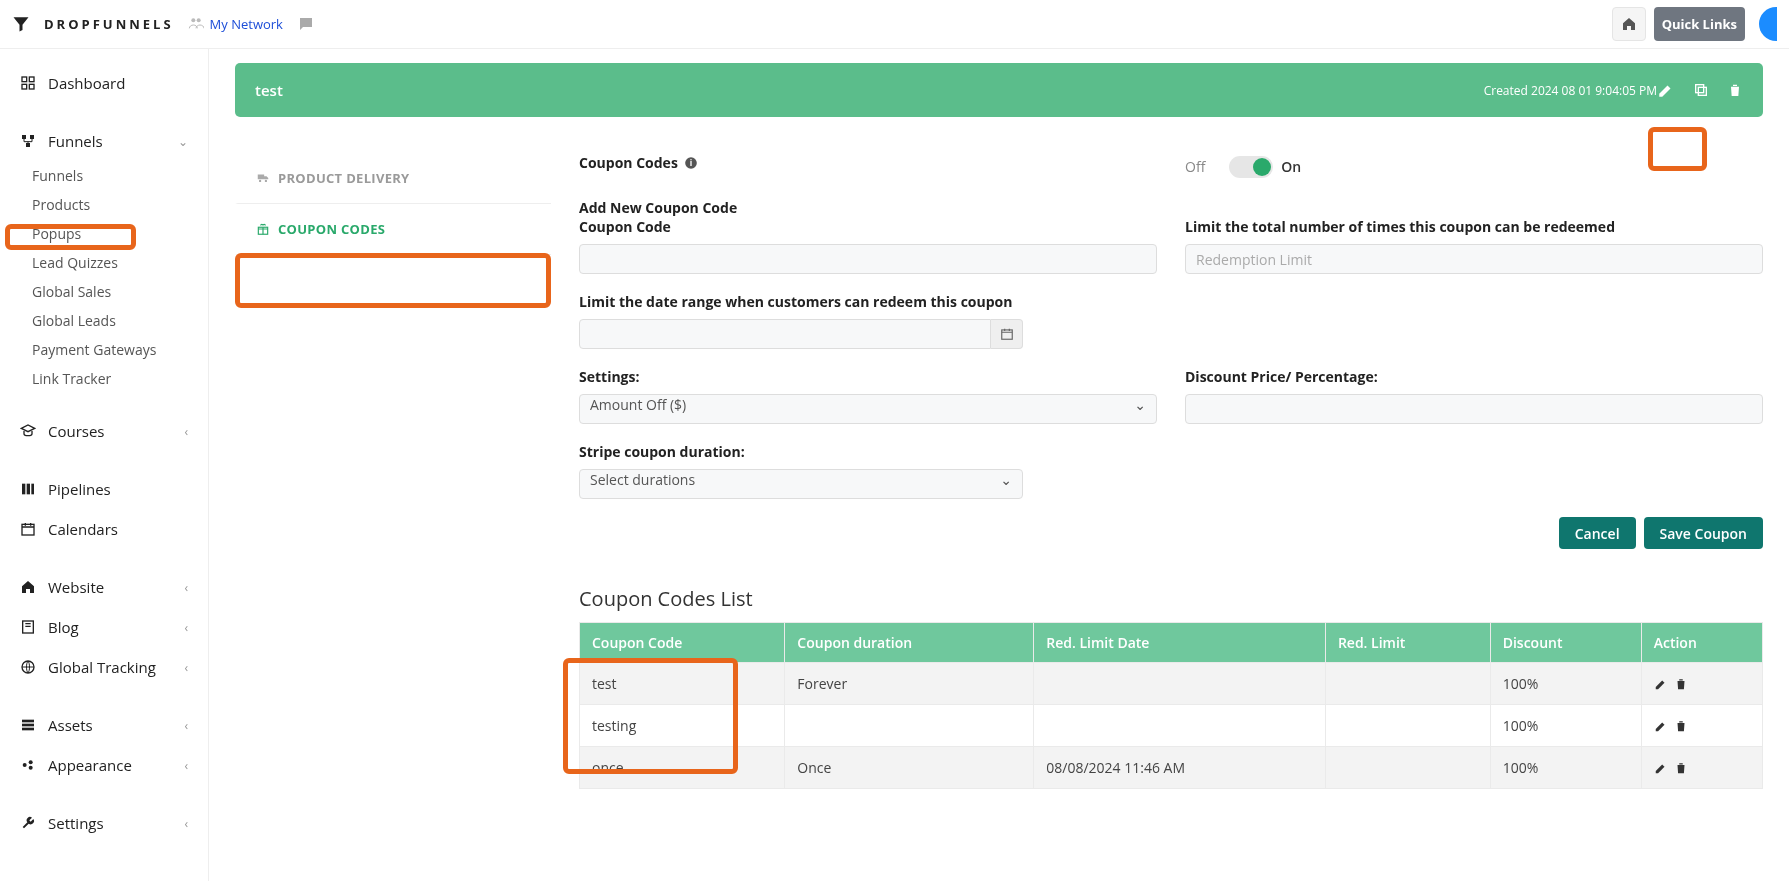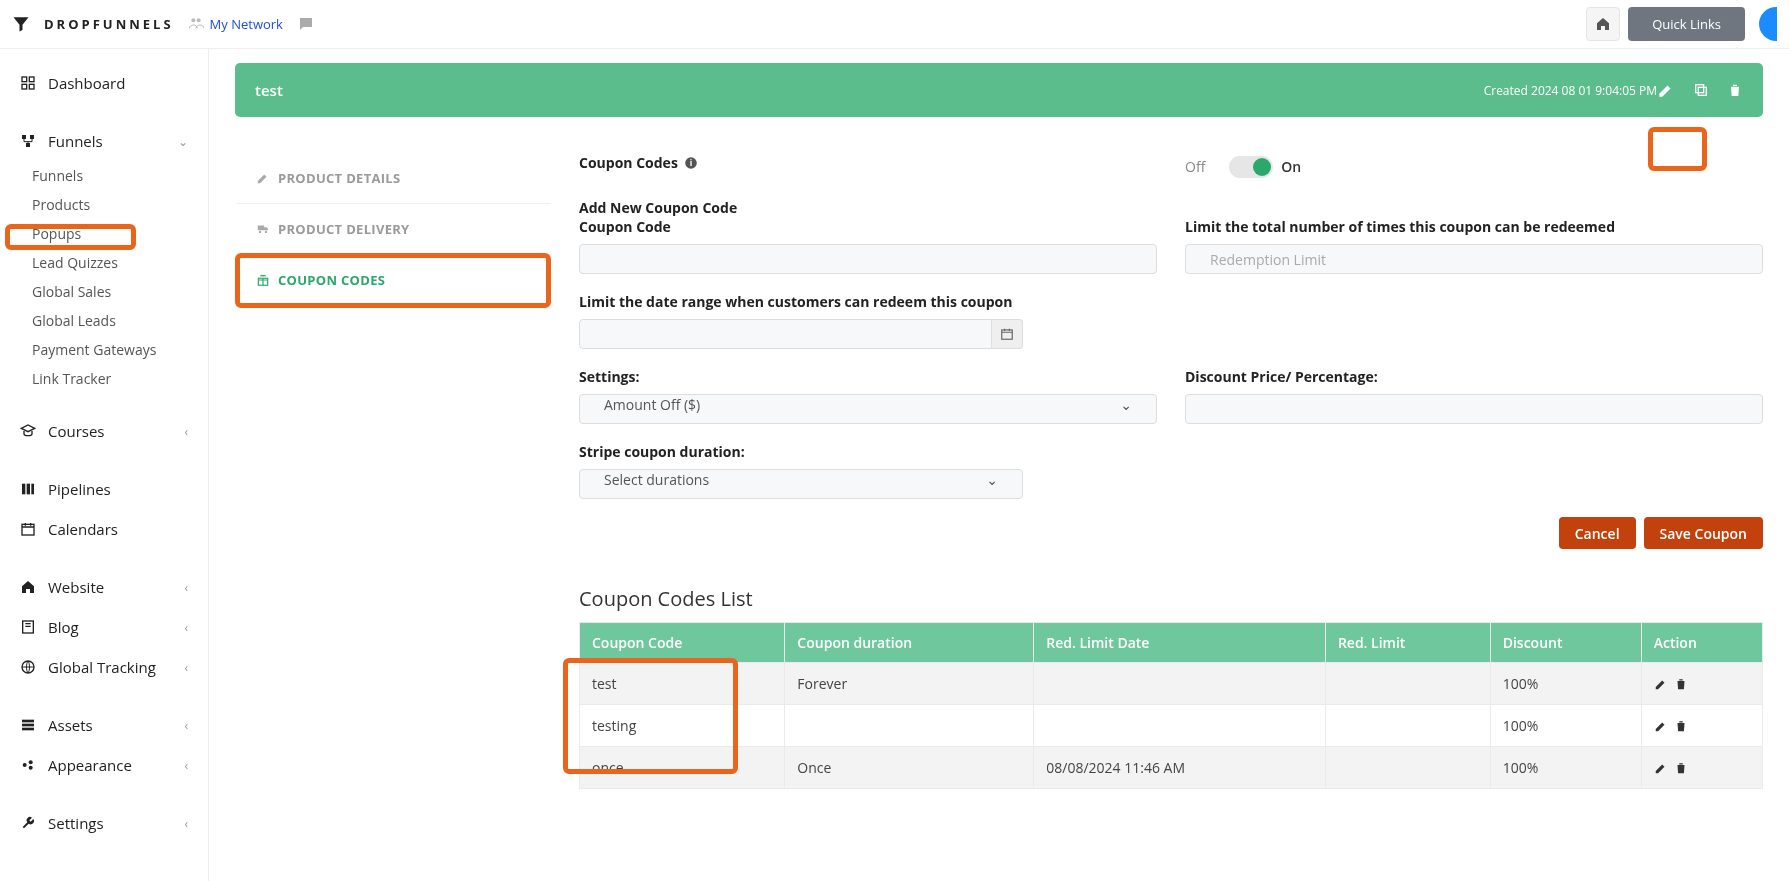--- a/index.html
+++ b/index.html
@@ -4,21 +4,21 @@
 <style>
 *{box-sizing:border-box;margin:0;padding:0;font-family:"Open Sans",Helvetica,Arial,sans-serif}
 body{background:#fff;color:#333;font-size:14px}
 .topbar{height:49px;border-bottom:1px solid #eee;display:flex;align-items:center;padding:0 12px;justify-content:space-between}
 .topbar-left{display:flex;align-items:center;gap:14px}
 .brand{display:flex;align-items:center;gap:14px;font-weight:700;letter-spacing:3px;font-size:13px;color:#222}
 .brand-icon{width:18px;height:18px;display:inline-block}
 .mynet{display:flex;gap:6px;color:#1d4ed8;font-size:13px}
 .topbar-right{display:flex;align-items:center;gap:8px}
 .home-btn{width:34px;height:34px;border:1px solid #e5e5e5;background:#f5f5f5;border-radius:4px;display:flex;align-items:center;justify-content:center;color:#555}
-.quick-links{height:34px;padding:0 24px;background:#6f7680;color:#fff;border-radius:4px;font-weight:400;font-size:13px;display:flex;align-items:center}
+.quick-links{height:34px;padding:0 8px;background:#6f7680;color:#fff;border-radius:4px;font-weight:700;font-size:13px;display:flex;align-items:center}
 .blue-blob{width:18px;height:34px;border-radius:17px 0 0 17px;background:#1b8cff;margin-left:6px}
 .layout{display:flex;height:calc(100vh - 49px)}
 .sidebar{width:209px;border-right:1px solid #eee;padding:14px 0;overflow:auto}
 .nav-item{display:flex;align-items:center;padding:10px 20px;gap:12px;color:#222;font-weight:400;font-size:15px;cursor:pointer}
 .nav-item .chev{margin-left:auto;color:#9a9a9a;font-size:12px}
 .nav-sub{padding:5px 14px 5px 32px;color:#555;font-size:14px;cursor:pointer}
 .nav-gap{height:18px}
 .highlight-box{border:5px solid #e8651b;border-radius:6px;position:absolute;pointer-events:none}
 .main{flex:1;padding:14px 26px 40px;overflow:auto;background:#fff;position:relative}
 .green-bar{background:#5bbd8b;color:#fff;border-radius:5px;height:54px;display:flex;align-items:center;padding:0 20px;position:relative;margin-bottom:36px}
@@ -31,28 +31,28 @@
 .tab{display:flex;align-items:center;gap:8px;padding:16px 18px;border-bottom:1px solid #eee;border-left:3px solid transparent;color:#9a9a9a;font-weight:700;font-size:13px;letter-spacing:.3px;cursor:pointer}
 .tab.active{color:#2aa96b;border-left-color:#fff}
 .form-area{flex:1;padding-left:28px}
 .fg{display:flex;gap:28px;margin-bottom:18px}
 .col{flex:1}
 .label{font-weight:700;font-size:14px;margin-bottom:8px;color:#222;display:flex;align-items:center;gap:6px}
 .muted-label{color:#888;font-size:14px;margin-right:16px}
 .toggle{display:flex;align-items:center;gap:8px}
 .switch{width:44px;height:22px;border-radius:11px;background:#e6e6e6;position:relative;display:inline-block}
 .switch .knob{width:18px;height:18px;border-radius:50%;background:#2aa96b;position:absolute;top:2px;right:2px}
-.input, .select{width:100%;height:30px;border:1px solid #ddd;background:#f7f8f9;border-radius:4px;padding:0 24px;font-size:14px;color:#555}
+.input, .select{width:100%;height:30px;border:1px solid #ddd;background:#f7f8f9;border-radius:4px;padding:0 10px;font-size:14px;color:#555}
 .select{display:flex;align-items:flex-start;justify-content:space-between}
 .input::placeholder{color:#aaa}
 .date-wrap{display:flex}
 .date-wrap .input{border-radius:4px 0 0 4px}
 .cal-btn{width:34px;height:30px;border:1px solid #ddd;border-left:none;background:#efefef;border-radius:0 4px 4px 0;display:flex;align-items:center;justify-content:center;color:#666}
 .btn-row{display:flex;gap:8px;justify-content:flex-end;margin-top:6px}
-.btn{height:32px;padding:0 16px;border-radius:4px;border:none;background:#c2410c;color:#fff;font-weight:600;font-size:14px;cursor:pointer}
+.btn{height:32px;padding:0 16px;border-radius:4px;border:none;background:#0f766e;color:#fff;font-weight:600;font-size:14px;cursor:pointer}
 .section-title{font-size:20px;font-weight:400;color:#333;margin:36px 0 10px}
 table.coupons{width:100%;border-collapse:collapse;font-size:14px}
 table.coupons th{background:#6fc89d;color:#fff;text-align:left;font-weight:600;padding:10px 12px;border:1px solid #eaeaea}
 table.coupons td{padding:11px 12px;border:1px solid #eaeaea;color:#444}
 table.coupons tr:nth-child(odd) td.zebra{background:#f3f3f3}
 .row-actions{display:flex;gap:6px;color:#333}
 svg{display:block}
 
 .hl-products{left:5px;top:175px;width:131px;height:26px}
 .hl-coupon{left:268px;top:253px;width:317px;height:55px}
@@ -253,28 +253,20 @@
           </span>
       </div>
       <div class="highlight-box hl-pencil"></div>
     </div>
 
     <div class="content-row">
       <div class="left-tabs" style="position:relative">
         <div class="tab">
           <span>
               <svg width="14" height="14" viewBox="0 0 24 24">
-                <path d="M3 17l11-11 4 4L7 21H3v-4z" fill="#aaa"></path>
-              </svg>
-            </span>
-          <span>PRODUCT DETAILS</span>
-        </div>
-        <div class="tab">
-          <span>
-              <svg width="14" height="14" viewBox="0 0 24 24">
                 <path d="M3 6h11v8H3V6zm11 3h4l3 3v2h-7V9z" fill="#aaa"></path>
                 <circle cx="7" cy="17" r="2" fill="#aaa"></circle>
                 <circle cx="17" cy="17" r="2" fill="#aaa"></circle>
               </svg>
             </span>
           <span>PRODUCT DELIVERY</span>
         </div>
         <div class="tab active">
           <span>
               <svg width="14" height="14" viewBox="0 0 24 24">

